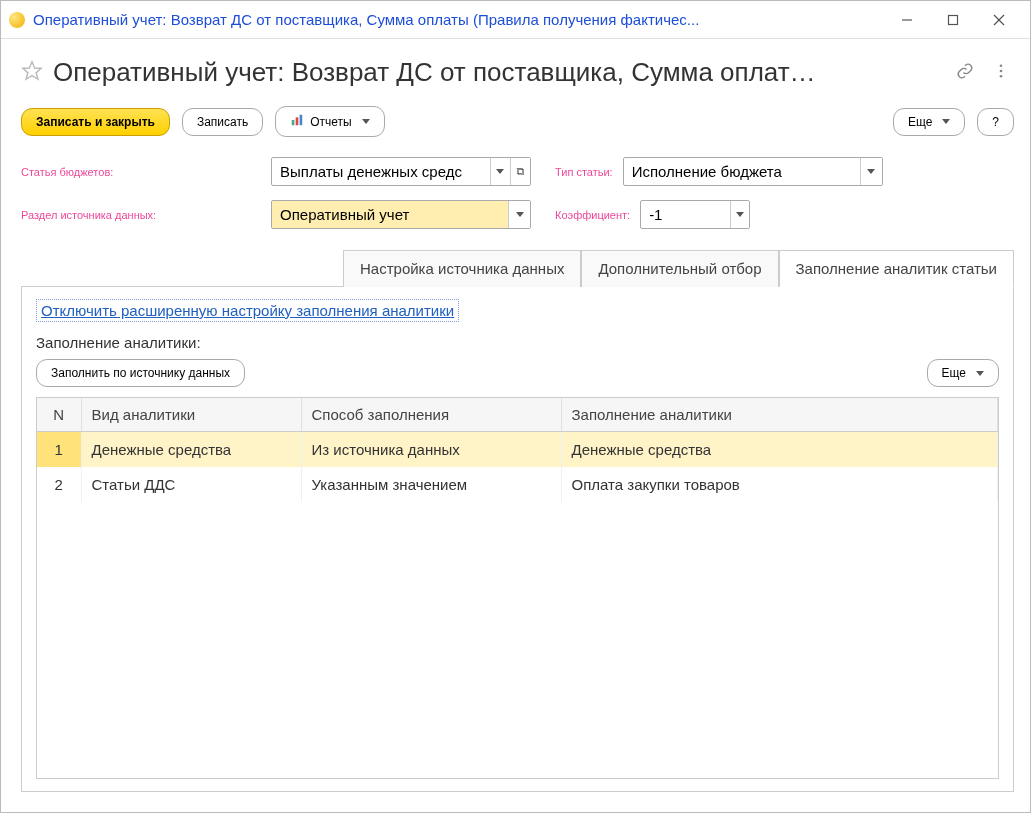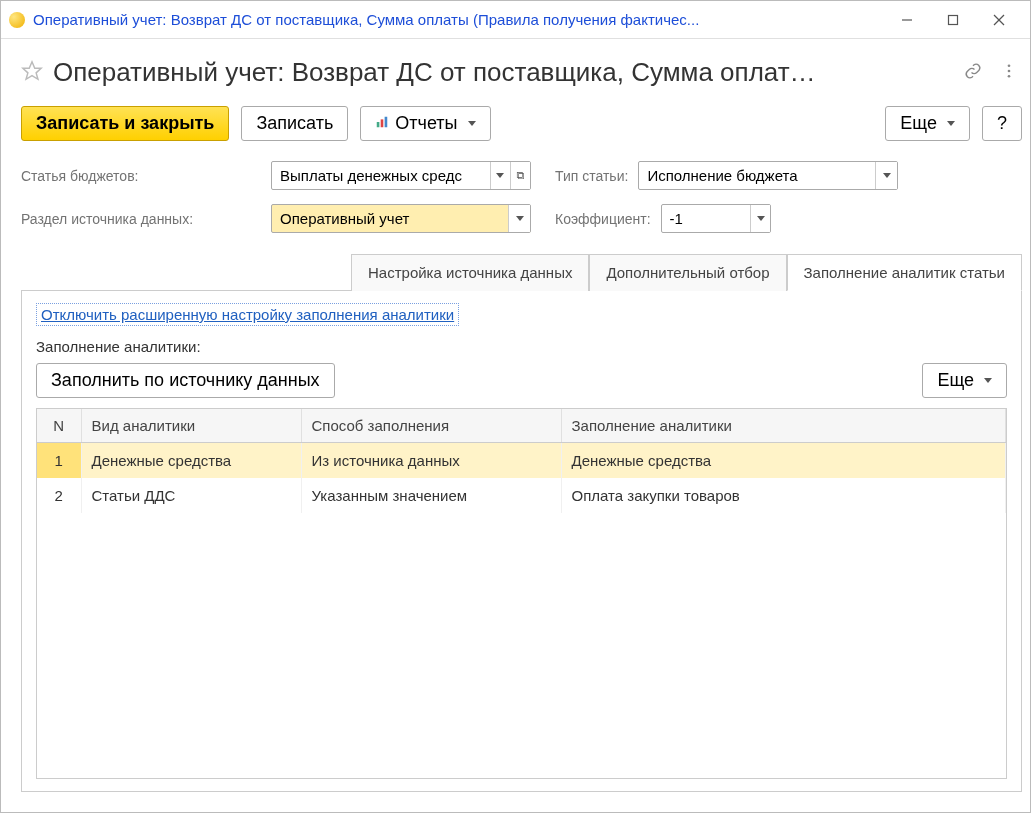--- a/index.html
+++ b/index.html
@@ -4,35 +4,35 @@
 <style>
 * { box-sizing: border-box; margin: 0; padding: 0; font-family: Arial, sans-serif; }
 body { background: #fff; font-size: 15px; color: #333; }
 .window { width: 1031px; height: 813px; border: 1px solid #bbb; display: flex; flex-direction: column; }
 .titlebar { height: 38px; display: flex; align-items: center; padding: 0 8px; border-bottom: 1px solid #e0e0e0; }
 .titlebar-icon { width: 16px; height: 16px; border-radius: 50%; background: radial-gradient(circle at 30% 30%, #ffe680, #f0b000); margin-right: 8px; }
 .titlebar-text { flex: 1; color: #1d4ed8; font-size: 15px; white-space: nowrap; overflow: hidden; text-overflow: ellipsis; }
 .winbtns { display: flex; gap: 0; }
 .winbtn { width: 46px; height: 30px; display: flex; align-items: center; justify-content: center; cursor: pointer; color: #555; }
 .winbtn svg { width: 12px; height: 12px; }
-.content { flex: 1; padding: 18px 8px 20px 20px; display: flex; flex-direction: column; overflow: hidden; }
+.content { flex: 1; padding: 18px 16px 20px 20px; display: flex; flex-direction: column; overflow: hidden; }
 .header-row { display: flex; align-items: center; gap: 10px; margin-bottom: 18px; }
 .star-icon { color: #bbb; cursor: pointer; }
 .star-icon svg { width: 22px; height: 22px; }
 .page-title { font-size: 26px; flex: 1; white-space: nowrap; overflow: hidden; text-overflow: ellipsis; color: #333; }
 .link-icon, .menu-icon { color: #888; cursor: pointer; padding: 4px; }
 .link-icon svg, .menu-icon svg { width: 18px; height: 18px; }
 .toolbar { display: flex; align-items: center; gap: 12px; margin-bottom: 20px; }
-.btn { border: 1px solid #aaa; background: #fff; padding: 6px 14px; font-size: 18px; cursor: pointer; display: inline-flex; align-items: center; gap: 6px; border-radius: 3px; }
+.btn { border: 1px solid #aaa; background: #fff; padding: 6px 14px; font-size: 12px; cursor: pointer; display: inline-flex; align-items: center; gap: 6px; border-radius: 11px; }
 .btn-primary { background: linear-gradient(#ffe254, #ffd000); border-color: #c9a000; font-weight: bold; }
 .btn-dropdown::after { content: ""; border-left: 4px solid transparent; border-right: 4px solid transparent; border-top: 5px solid #555; margin-left: 4px; }
 .spacer { flex: 1; }
 .report-icon svg { width: 14px; height: 14px; }
 .form-row { display: flex; align-items: center; gap: 10px; margin-bottom: 14px; }
-.form-label { font-size: 14px; color: #737373; }
+.form-label { font-size: 11px; color: #ec4899; }
 .label-col1 { width: 240px; }
 .input-wrap { display: flex; border: 1px solid #aaa; border-radius: 2px; background: #fff; }
 .input-wrap.hl { background: #ffeeb0; }
 .input-field { border: none; background: transparent; padding: 5px 8px; font-size: 15px; outline: none; width: 100%; }
 .input-btn { border: none; border-left: 1px solid #ccc; background: #fff; width: 24px; cursor: pointer; display: flex; align-items: center; justify-content: center; color: #555; }
 .input-btn::after { content: ""; border-left: 4px solid transparent; border-right: 4px solid transparent; border-top: 5px solid #555; }
 .input-btn.open::after { content: "⧉"; border: none; font-size: 11px; }
 .tabs { display: flex; border-bottom: 1px solid #ccc; margin-top: 6px; justify-content: flex-end; }
 .tab { padding: 9px 16px; border: 1px solid transparent; border-bottom: none; cursor: pointer; font-size: 15px; color: #444; background: #f5f5f5; border-color: #ccc; margin-right: 0; position: relative; top: 1px; }
 .tab.active { background: #fff; border-color: #ccc; border-bottom: 1px solid #fff; }

